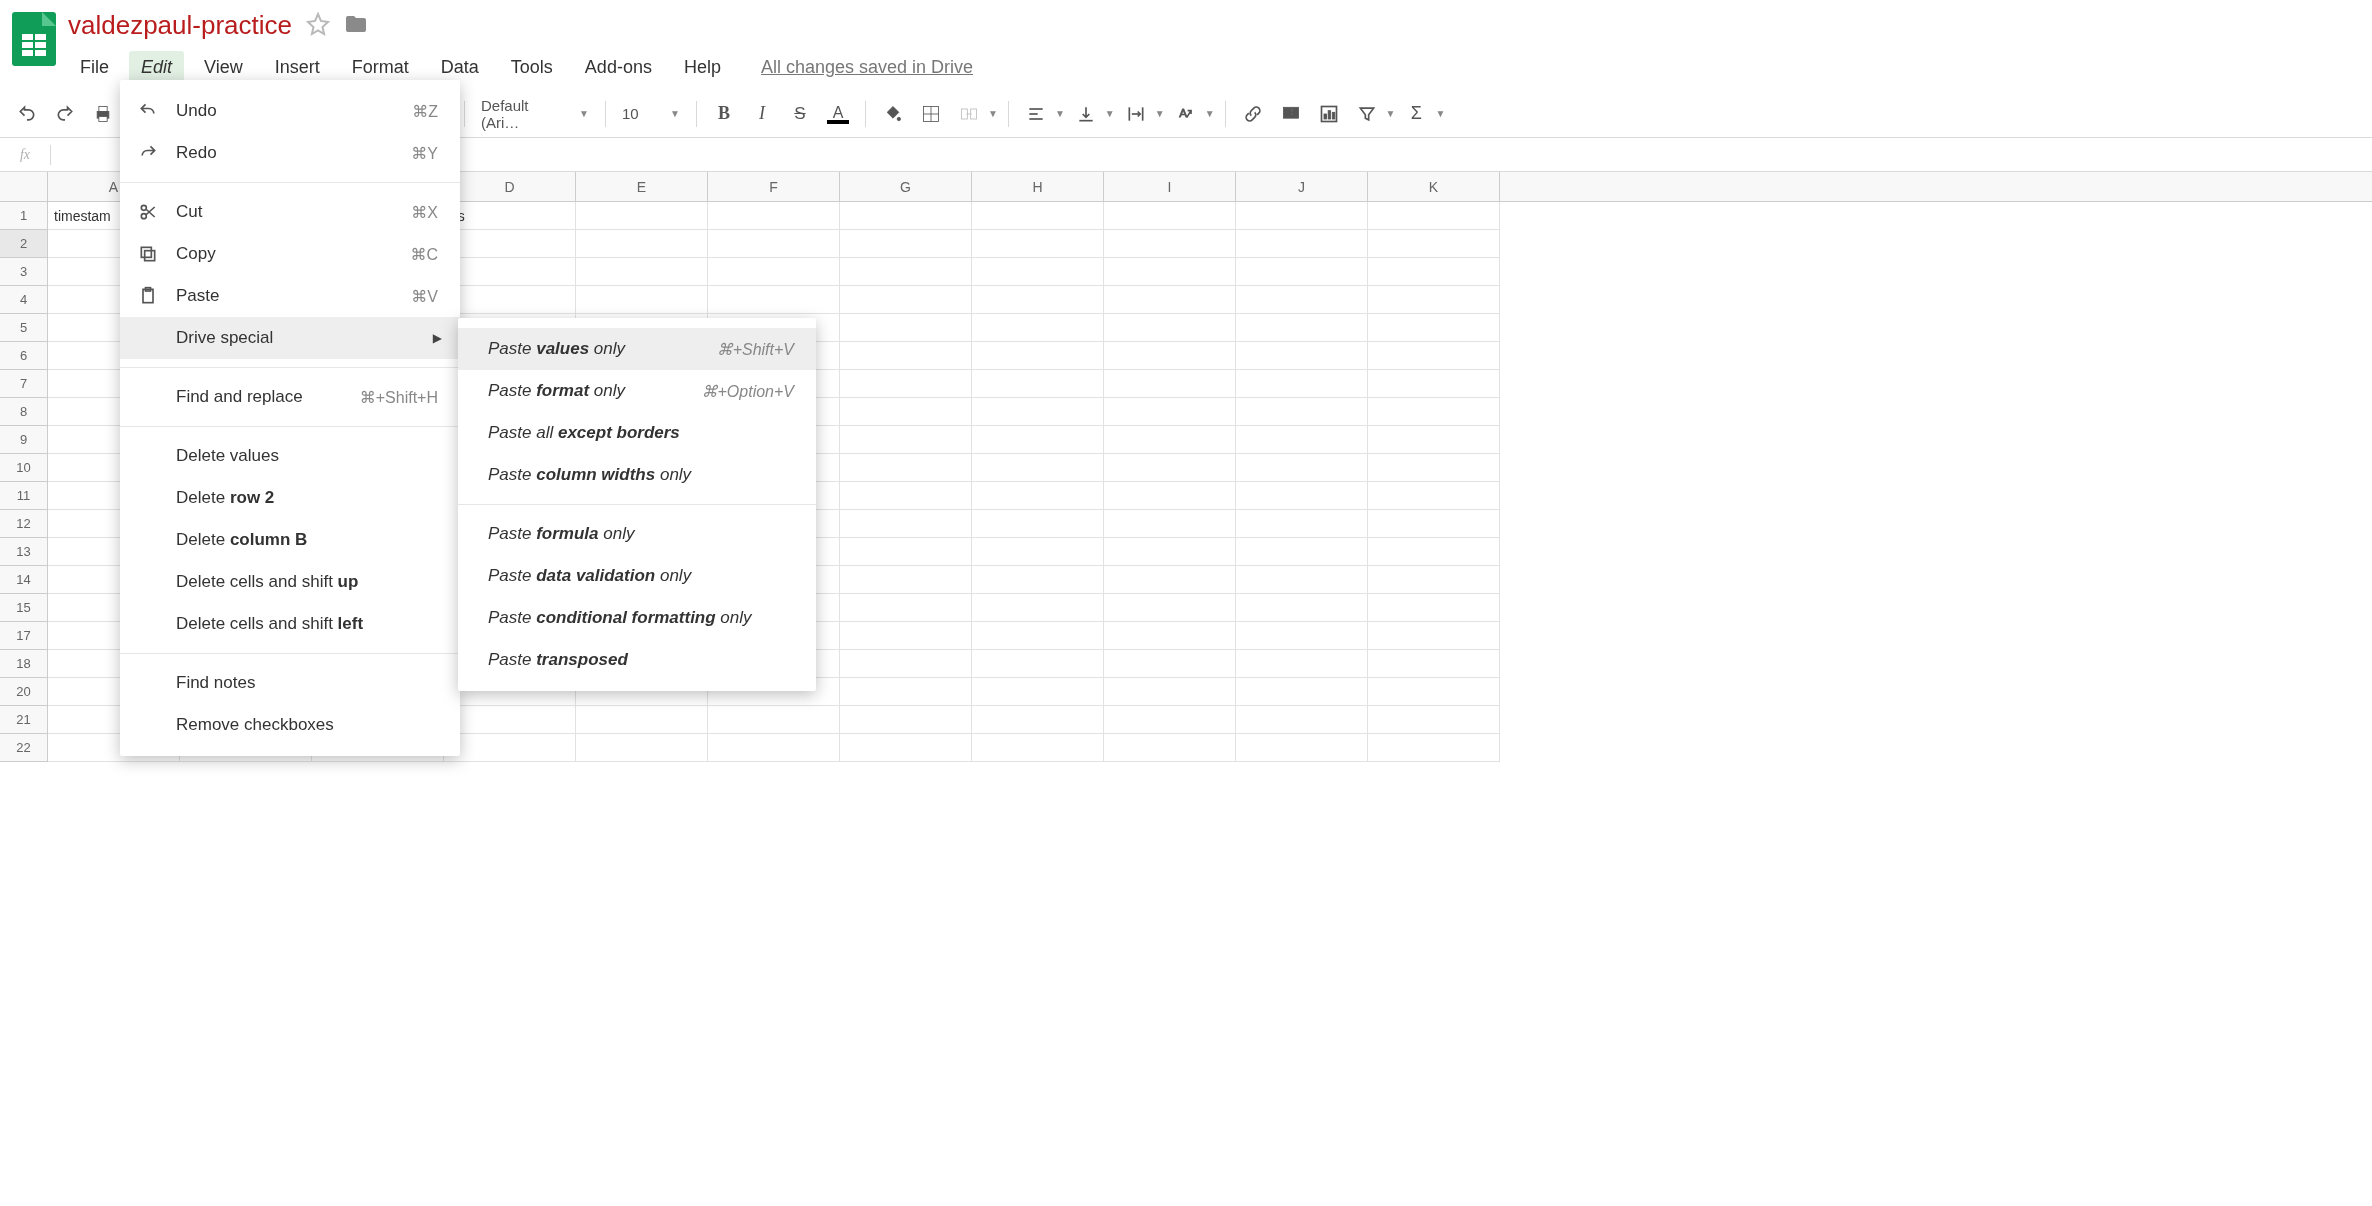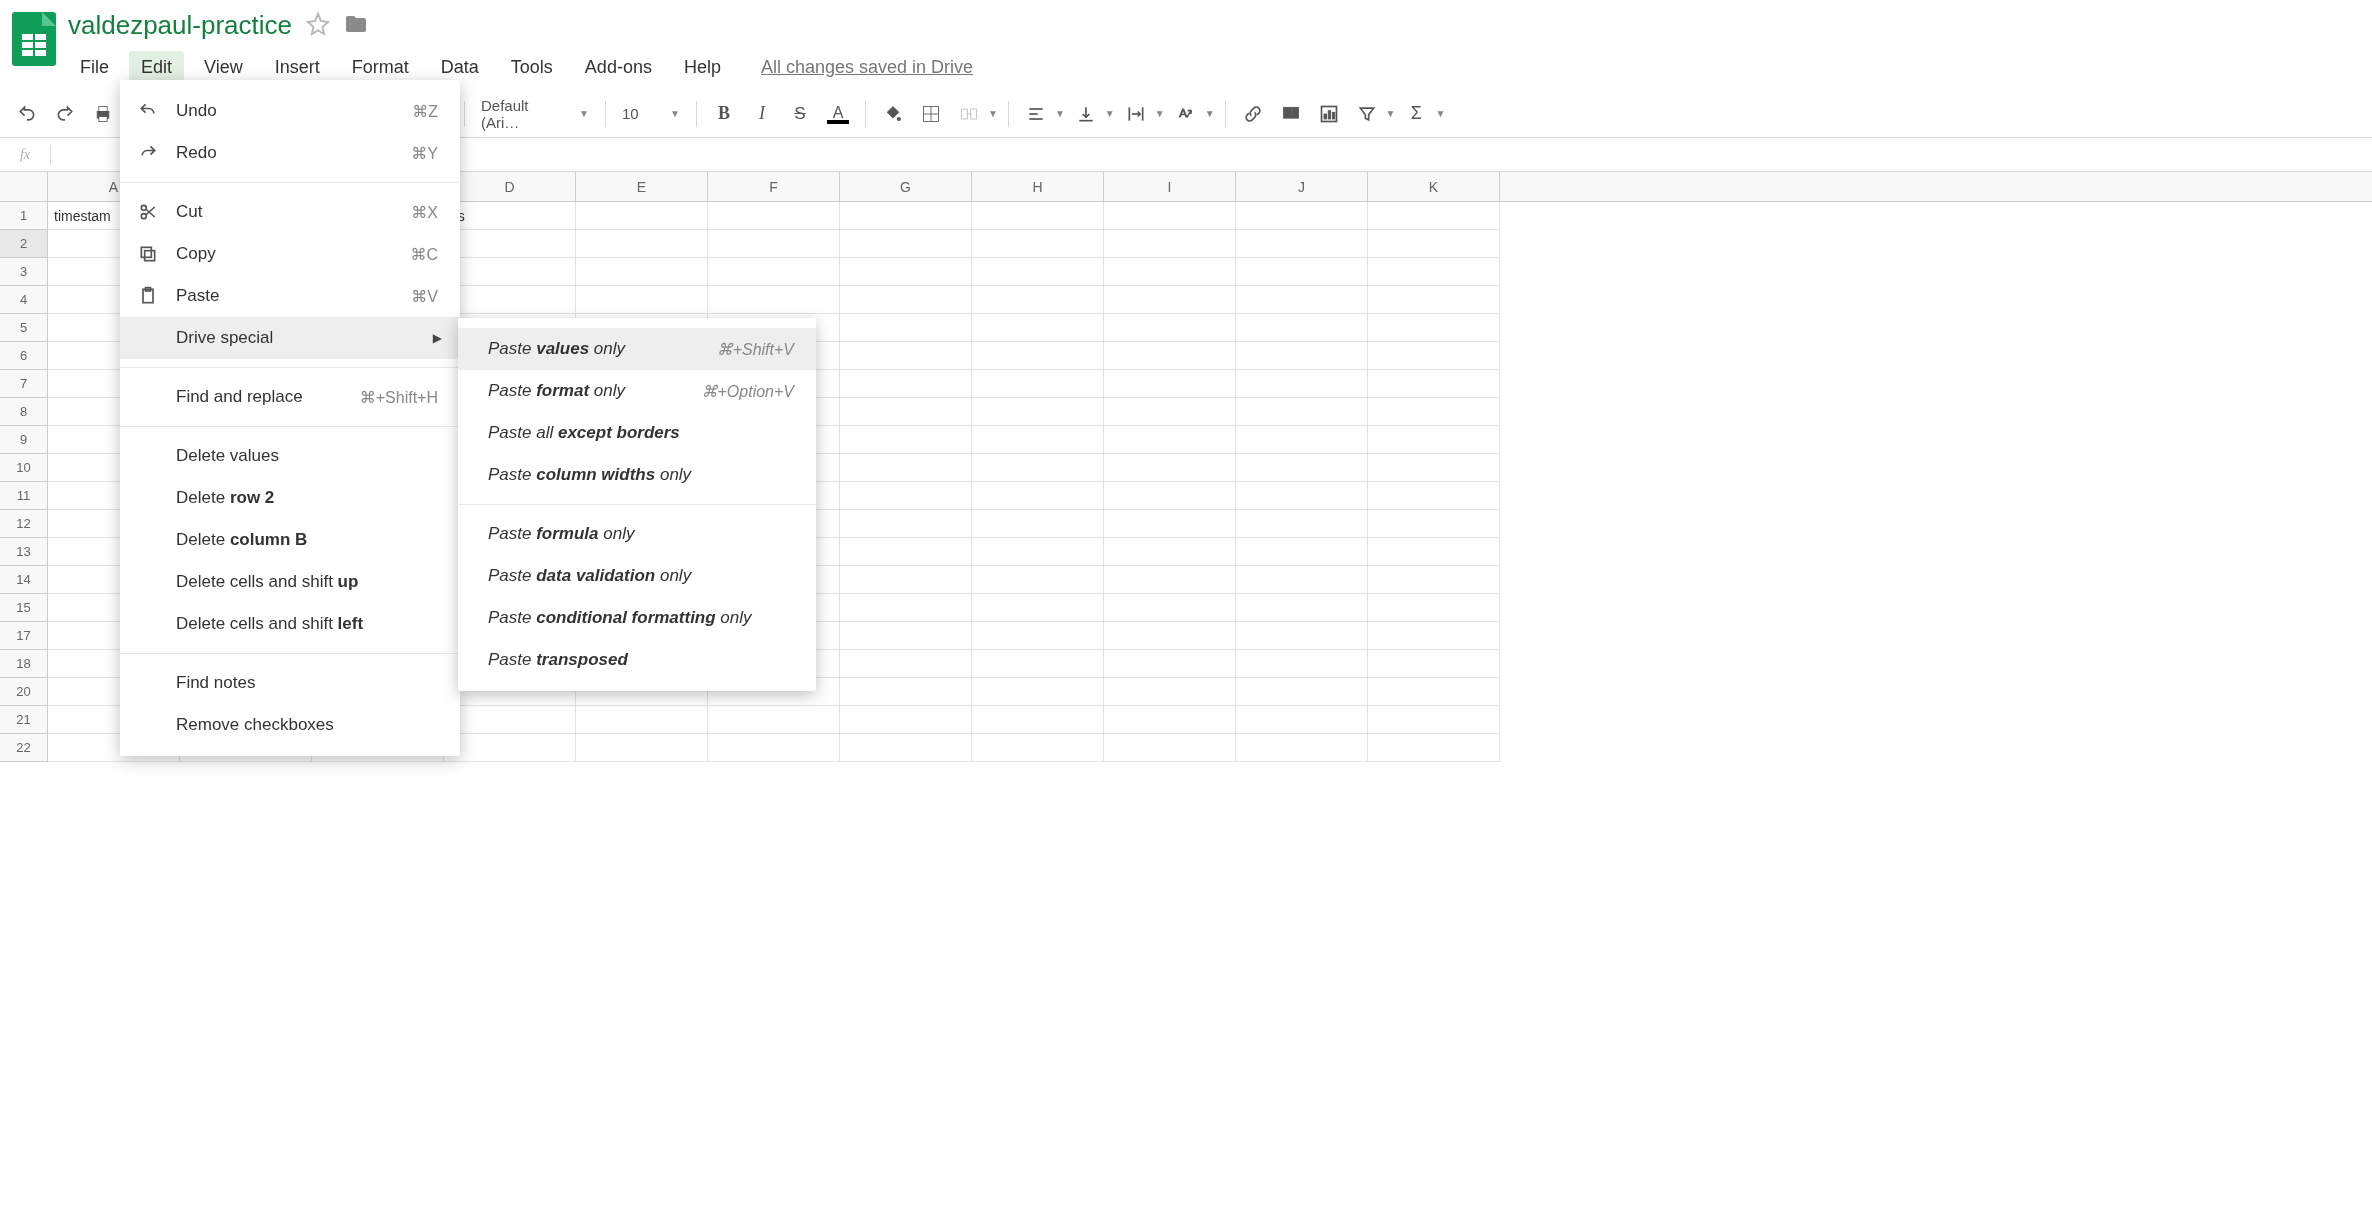--- a/index.html
+++ b/index.html
@@ -6,28 +6,28 @@
 body { font-family: Arial, "Helvetica Neue", sans-serif; font-size: 14px; color: #333; background: #fff; overflow: hidden; user-select: none; }
 
 
 .header { display: flex; align-items: flex-start; padding: 10px 12px 0 12px; gap: 12px; }
 .doc-icon { width: 44px; height: 54px; background: #0f9d58; border-radius: 3px; position: relative; margin-top: 2px;}
 .doc-icon::before { content:""; position:absolute; top:0; right:0; width:14px; height:14px; background:#58c78f; clip-path: polygon(0 0,100% 100%,0 100%); }
 .doc-icon .grid { position:absolute; left:10px; top:22px; width:24px; height:22px; display:grid; grid-template-columns:1fr 1fr; grid-template-rows:1fr 1fr 1fr; gap:2px;}
 .doc-icon .grid div { background:#fff; }
 .title-area { flex:1; }
 .title-row { display:flex; align-items:center; gap:14px; }
-.doc-title { font-size: 26px; color:#15803d; font-weight:400; }
+.doc-title { font-size: 26px; color:#b91c1c; font-weight:400; }
 .star-icon svg, .folder-icon svg { width:24px; height:24px; }
 .star-icon svg { stroke:#b9b9b9; fill:none; stroke-width:2; }
 .folder-icon svg { fill:#8a8a8a; }
 
 .menubar { display:flex; gap:8px; margin-top:10px; align-items:center; }
 .menu-item { padding:6px 12px; font-size:18px; color:#333; border-radius:3px; cursor:pointer;}
-.menu-item.active { background:#e2efe3; }
+.menu-item.active { background:#e2efe3;font-style:italic; }
 .drive-status { margin-left:20px; font-size:18px; color:#777; text-decoration:underline; }
 
 
 .toolbar { display:flex; align-items:center; gap:4px; height:48px; border-bottom:1px solid #d9d9d9; padding:0 10px; margin-top:6px;}
 .tb-btn { width:34px; height:34px; display:flex; align-items:center; justify-content:center; color:#555; border-radius:3px;}
 .tb-btn svg { width:20px; height:20px; fill:#555; stroke:#555; }
 .tb-sep { width:1px; height:26px; background:#d9d9d9; margin:0 6px;}
 .tb-spacer { width: 330px; } 
 .tb-text { font-size:15px; color:#555; padding:0 6px; display:flex; align-items:center; gap:21px;}
 .tb-text .caret { font-size:10px; color:#888;}

